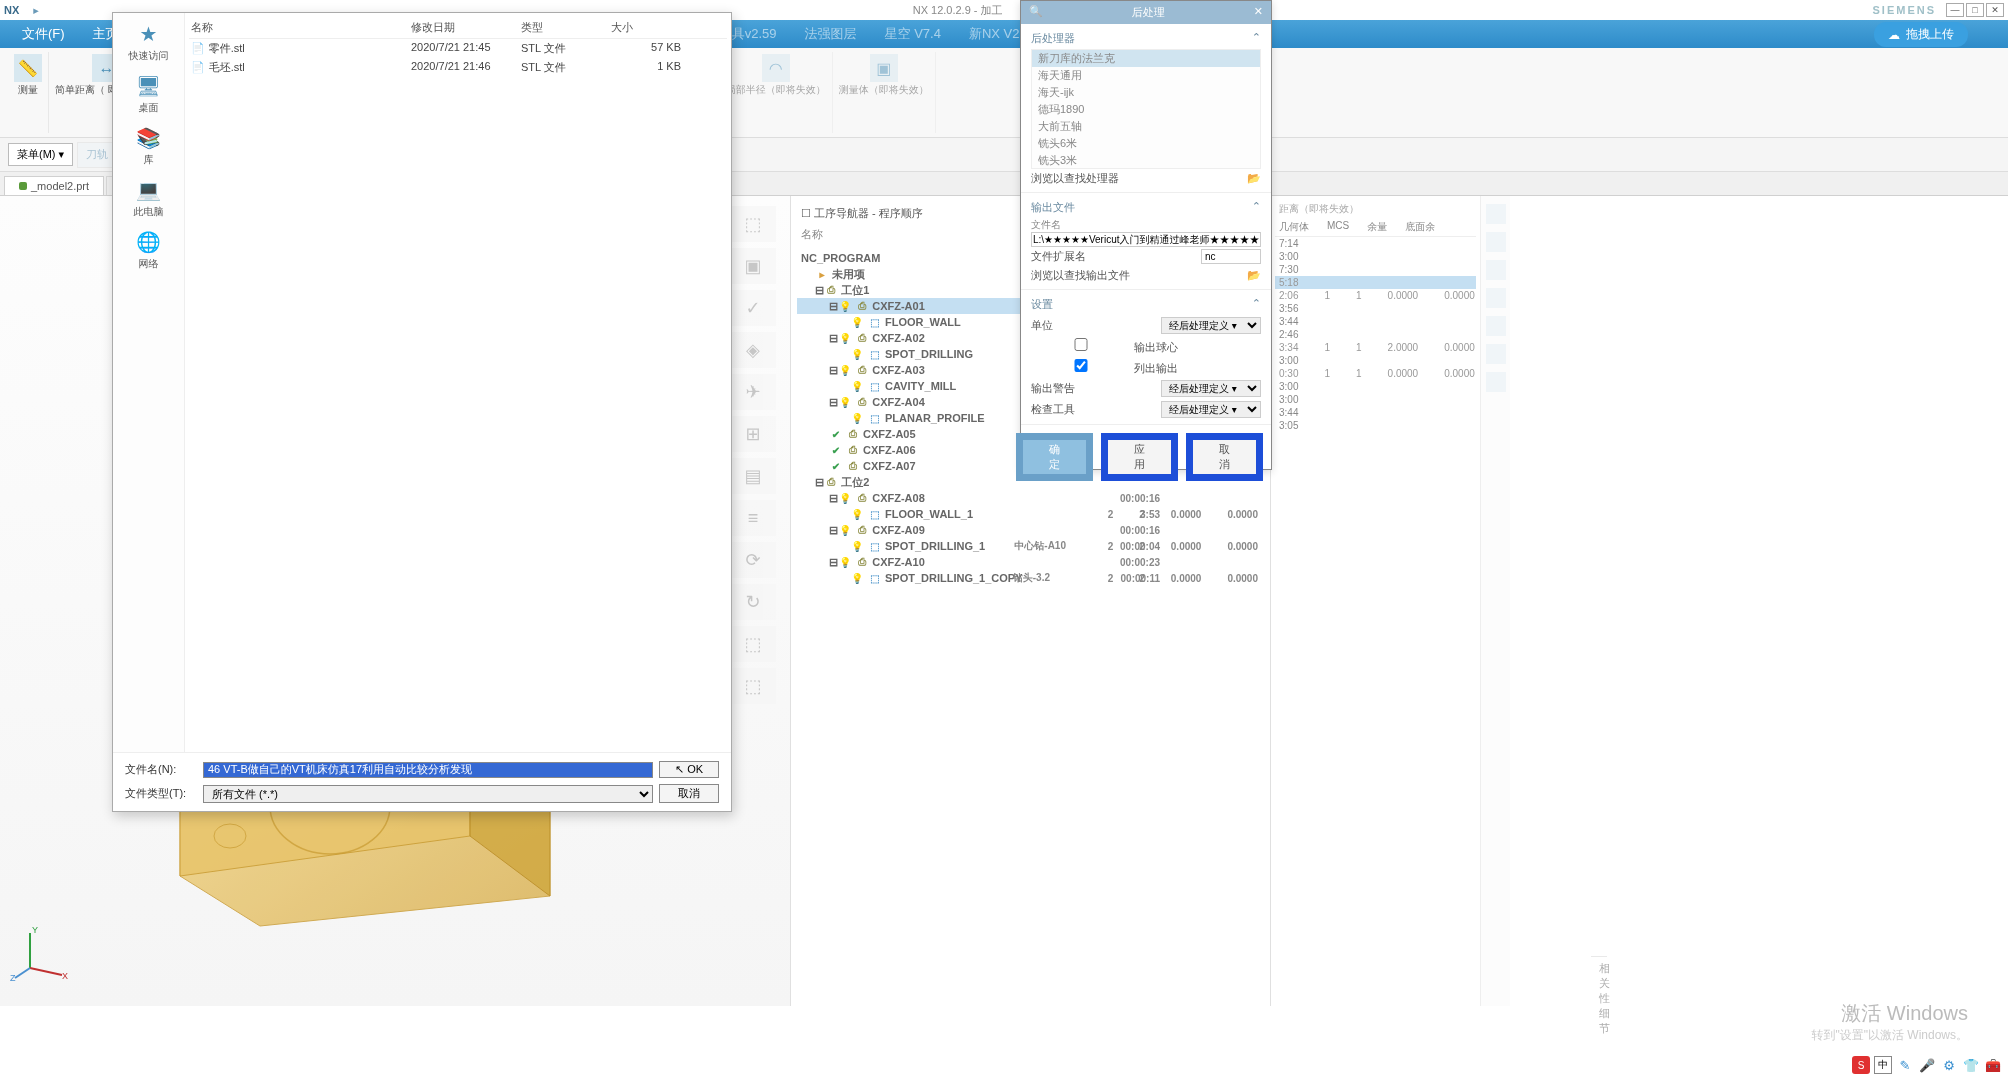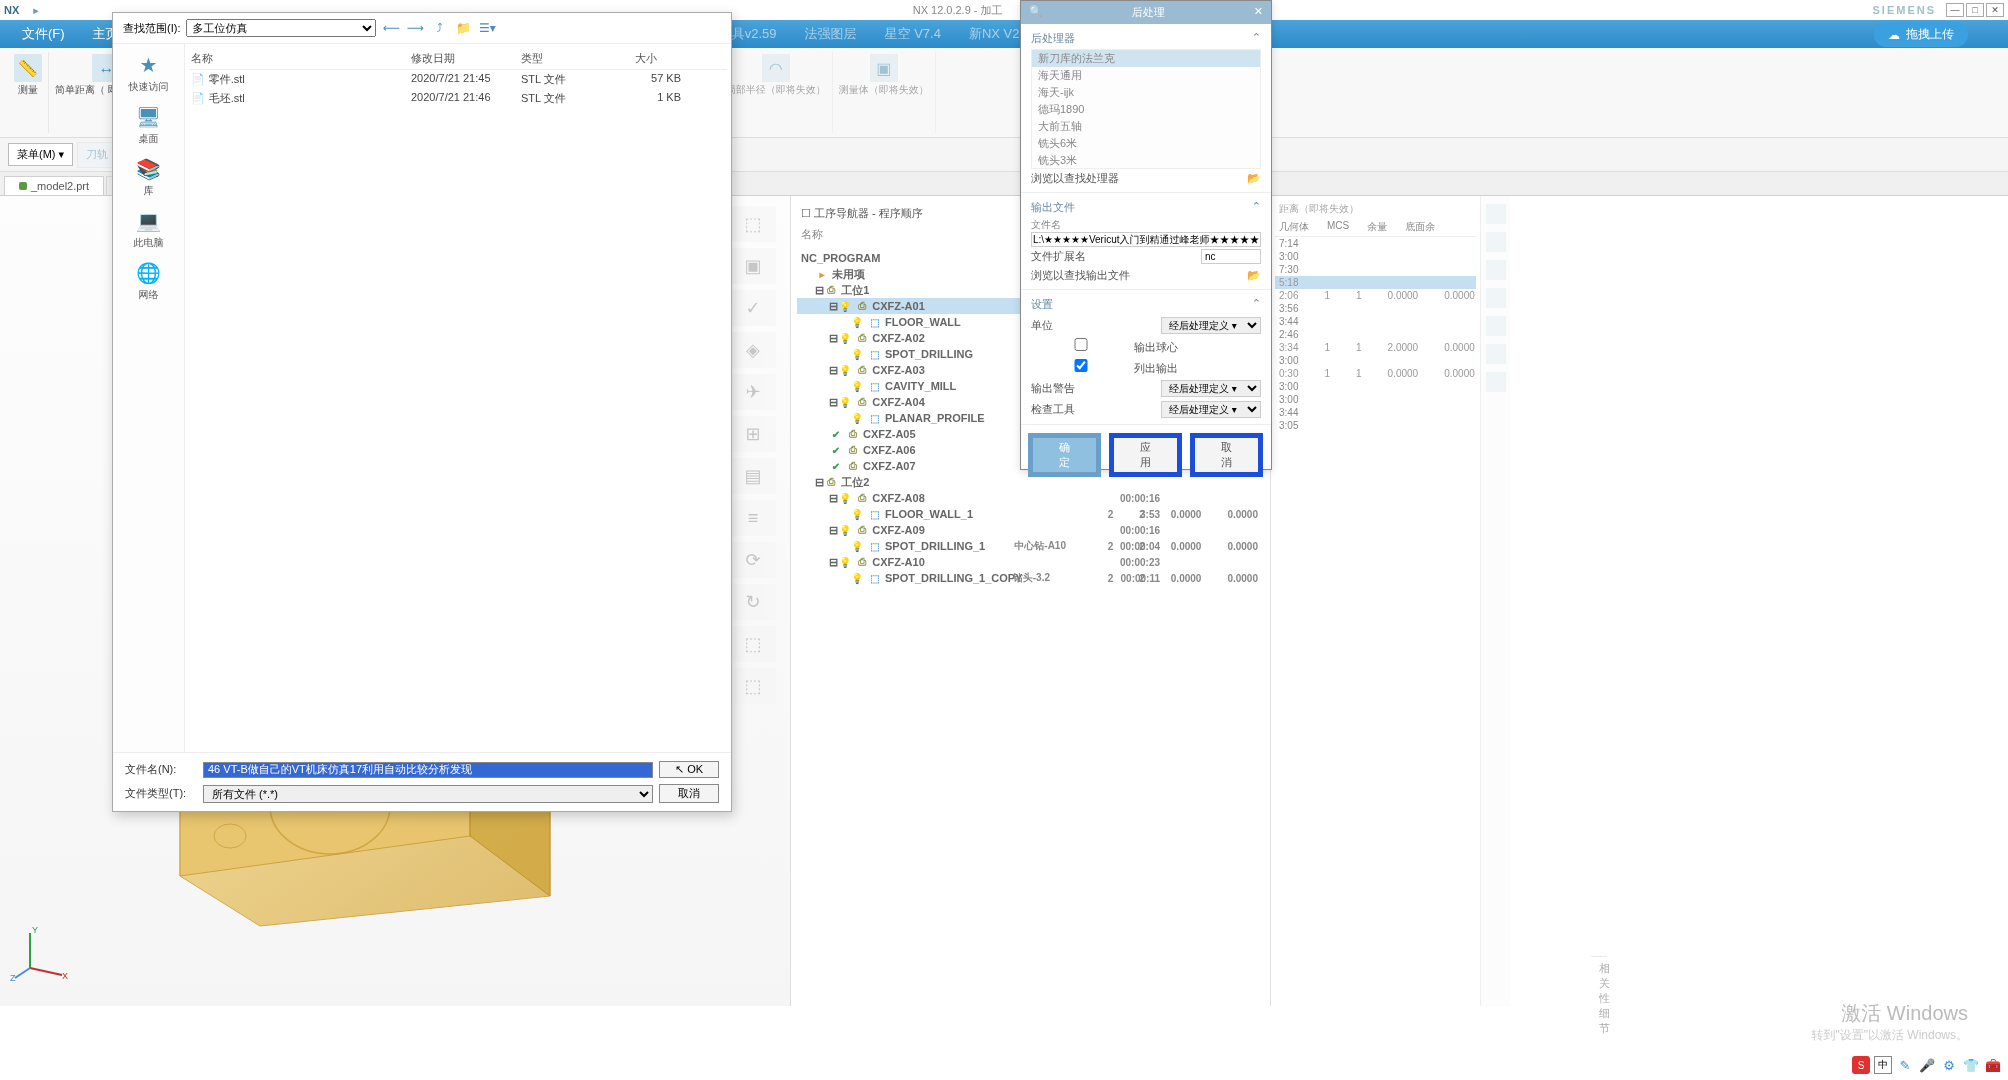--- a/index.html
+++ b/index.html
@@ -60,21 +60,21 @@
 .fd-nav-ico { width: 18px; height: 18px; display: flex; align-items: center; justify-content: center; color: #4a90b8; font-size: 12px; }
 .fd-body { flex: 1; display: flex; }
 .fd-left { width: 72px; background: #fdfdfd; display: flex; flex-direction: column; align-items: center; padding-top: 8px; gap: 10px; border-right: 1px solid #eee; }
 .fd-place { display: flex; flex-direction: column; align-items: center; font-size: 10px; color: #555; gap: 2px; }
 .fd-place-ico { width: 30px; height: 26px; display: flex; align-items: center; justify-content: center; color: #4a90b8; font-size: 20px; }
 .fd-list { flex: 1; padding: 4px; }
 .fd-head { display: flex; font-size: 11px; color: #555; border-bottom: 1px solid #eee; padding: 3px 2px; }
 .fd-head .c1 { width: 220px; }
 .fd-head .c2 { width: 110px; }
 .fd-head .c3 { width: 90px; }
-.fd-head .c4 { width: 70px; text-align: center; }
+.fd-head .c4 { width: 70px; text-align: left; }
 .fd-row { display: flex; font-size: 11px; color: #444; padding: 2px; }
 .fd-row .c1 { width: 220px; display: flex; align-items: center; gap: 4px; }
 .fd-row .c2 { width: 110px; }
 .fd-row .c3 { width: 90px; }
 .fd-row .c4 { width: 70px; text-align: right; }
 .fd-bottom { padding: 8px 12px; display: flex; flex-direction: column; gap: 6px; border-top: 1px solid #eee; }
 .fd-brow { display: flex; align-items: center; gap: 6px; }
 .fd-brow label { font-size: 11px; color: #333; width: 72px; }
 .fd-input { flex: 1; border: 1px solid #888; background: #3468d4; color: #fff; padding: 1px 4px; font-size: 11px; }
 .fd-select { flex: 1; border: 1px solid #888; padding: 1px 4px; font-size: 11px; }
@@ -82,21 +82,21 @@
 .pp-dialog { position: absolute; left: 1020px; top: 0; width: 252px; height: 470px; background: #fff; border: 1px solid #888; box-shadow: 0 2px 8px rgba(0,0,0,0.15); z-index: 90; font-size: 11px; color: #555; }
 .pp-title { background: #3a7aa8; color: #fff; padding: 4px 8px; display: flex; justify-content: space-between; opacity: 0.5; }
 .pp-sec { padding: 4px 10px; border-bottom: 1px solid #eee; }
 .pp-sec-h { color: #6a8aa0; padding: 3px 0; display: flex; justify-content: space-between; }
 .pp-list { background: #fdfdfd; border: 1px solid #eee; max-height: 120px; overflow: hidden; }
 .pp-item { padding: 1px 6px; color: #888; }
 .pp-item.sel { background: #d0e4f0; }
 .pp-field { display: flex; justify-content: space-between; align-items: center; padding: 2px 0; }
 .pp-field input, .pp-field select { width: 100px; border: 1px solid #ccc; font-size: 10px; padding: 1px 3px; }
 .pp-btns { display: flex; justify-content: flex-end; gap: 8px; padding: 8px; }
-.pp-btn { padding: 2px 26px; border: 5px solid #1d4ed8; background: #f4f4f4; }
+.pp-btn { padding: 2px 26px; border: 7px solid #1d4ed8; background: #f4f4f4; }
 .pp-btn.primary { background: #8fc0e0; color: #fff; border-color: #6aa0c8; }
 .upload-btn { position: absolute; right: 40px; top: 22px; background: #3aa0e0; color: #fff; padding: 4px 14px; border-radius: 12px; font-size: 12px; display: flex; align-items: center; gap: 6px; z-index: 200; }
 .watermark { position: absolute; right: 40px; bottom: 36px; text-align: right; color: #bbb; font-size: 20px; z-index: 5; }
 .watermark .sub { font-size: 12px; color: #ccc; }
 .bottom-panels { position: absolute; left: 800px; bottom: 0; right: 30px; height: 50px; border-top: 1px solid #e0e0e0; padding: 4px 8px; color: #888; font-size: 11px; opacity: 0.7; }
 .tray { position: absolute; right: 6px; bottom: 6px; display: flex; gap: 4px; z-index: 200; }
 .tray-ico { width: 18px; height: 18px; display: flex; align-items: center; justify-content: center; font-size: 13px; }
 </style>
 </head>
 <body>
@@ -478,29 +478,20 @@
       </div>
   </div>
   <div class="pp-btns">
     <div class="pp-btn primary">确定</div>
     <div class="pp-btn">应用</div>
     <div class="pp-btn">取消</div>
   </div>
 </div>
 
 <div class="file-dialog">
-  <div class="fd-top">
-    <span style="font-size:11px">查找范围(I):</span>
-    <select><option>多工位仿真</option></select>
-    <div class="fd-nav-ico">⟵</div>
-    <div class="fd-nav-ico">⟶</div>
-    <div class="fd-nav-ico">⤴</div>
-    <div class="fd-nav-ico">📁</div>
-    <div class="fd-nav-ico">☰▾</div>
-  </div>
   <div class="fd-body">
     <div class="fd-left">
       <div class="fd-place">
           <div class="fd-place-ico">★</div>
           <span>快速访问</span>
         </div>
       <div class="fd-place">
           <div class="fd-place-ico">🖥</div>
           <span>桌面</span>
         </div>

